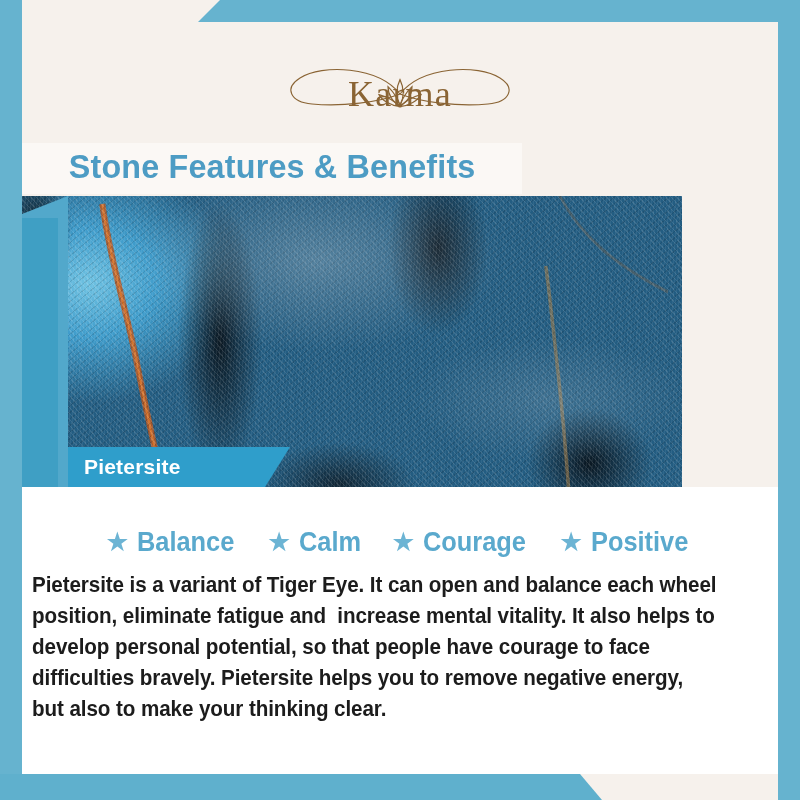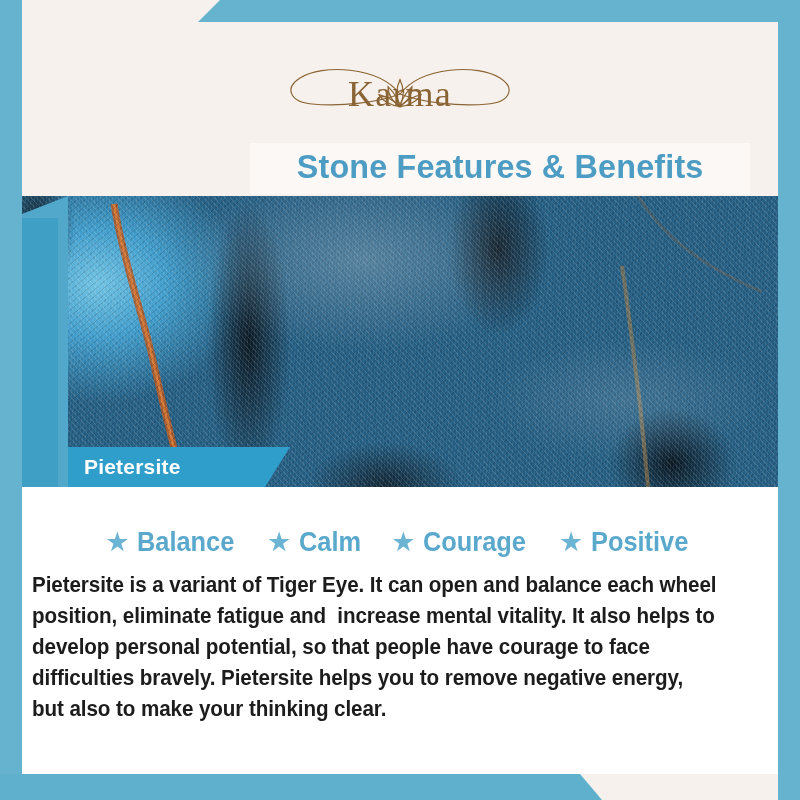--- a/index.html
+++ b/index.html
@@ -128,26 +128,26 @@
     left: 50%;
     top: 50%;
     transform: translate(-50%, -54%);
     z-index: 4;
   }
 
   
   .title-band {
     position: absolute;
     top: 118px;
-    left: 16px;
+    left: 0;
     width: 712px;
     height: 56px;
     display: flex;
     align-items: center;
-    justify-content: flex-end;
+    justify-content: flex-start;
     z-index: 20;
   }
   .title-box {
     background: #fbf8f5;
     padding: 4px 36px 8px 36px;
   }
   .title-text {
     font-family: "Liberation Sans Narrow", "Liberation Sans", sans-serif;
     font-weight: bold;
     font-size: 34px;
@@ -156,21 +156,21 @@
     white-space: nowrap;
     transform: scaleX(0.95);
     transform-origin: center;
   }
 
   
   .photo {
     position: absolute;
     top: 174px;
     left: 0;
-    width: 756px;
+    width: 660px;
     height: 291px;
     overflow: hidden;
     z-index: 10;
     background: #84cc16;
   }
   .photo-layer {
     position: absolute;
     inset: 0;
   }
   

